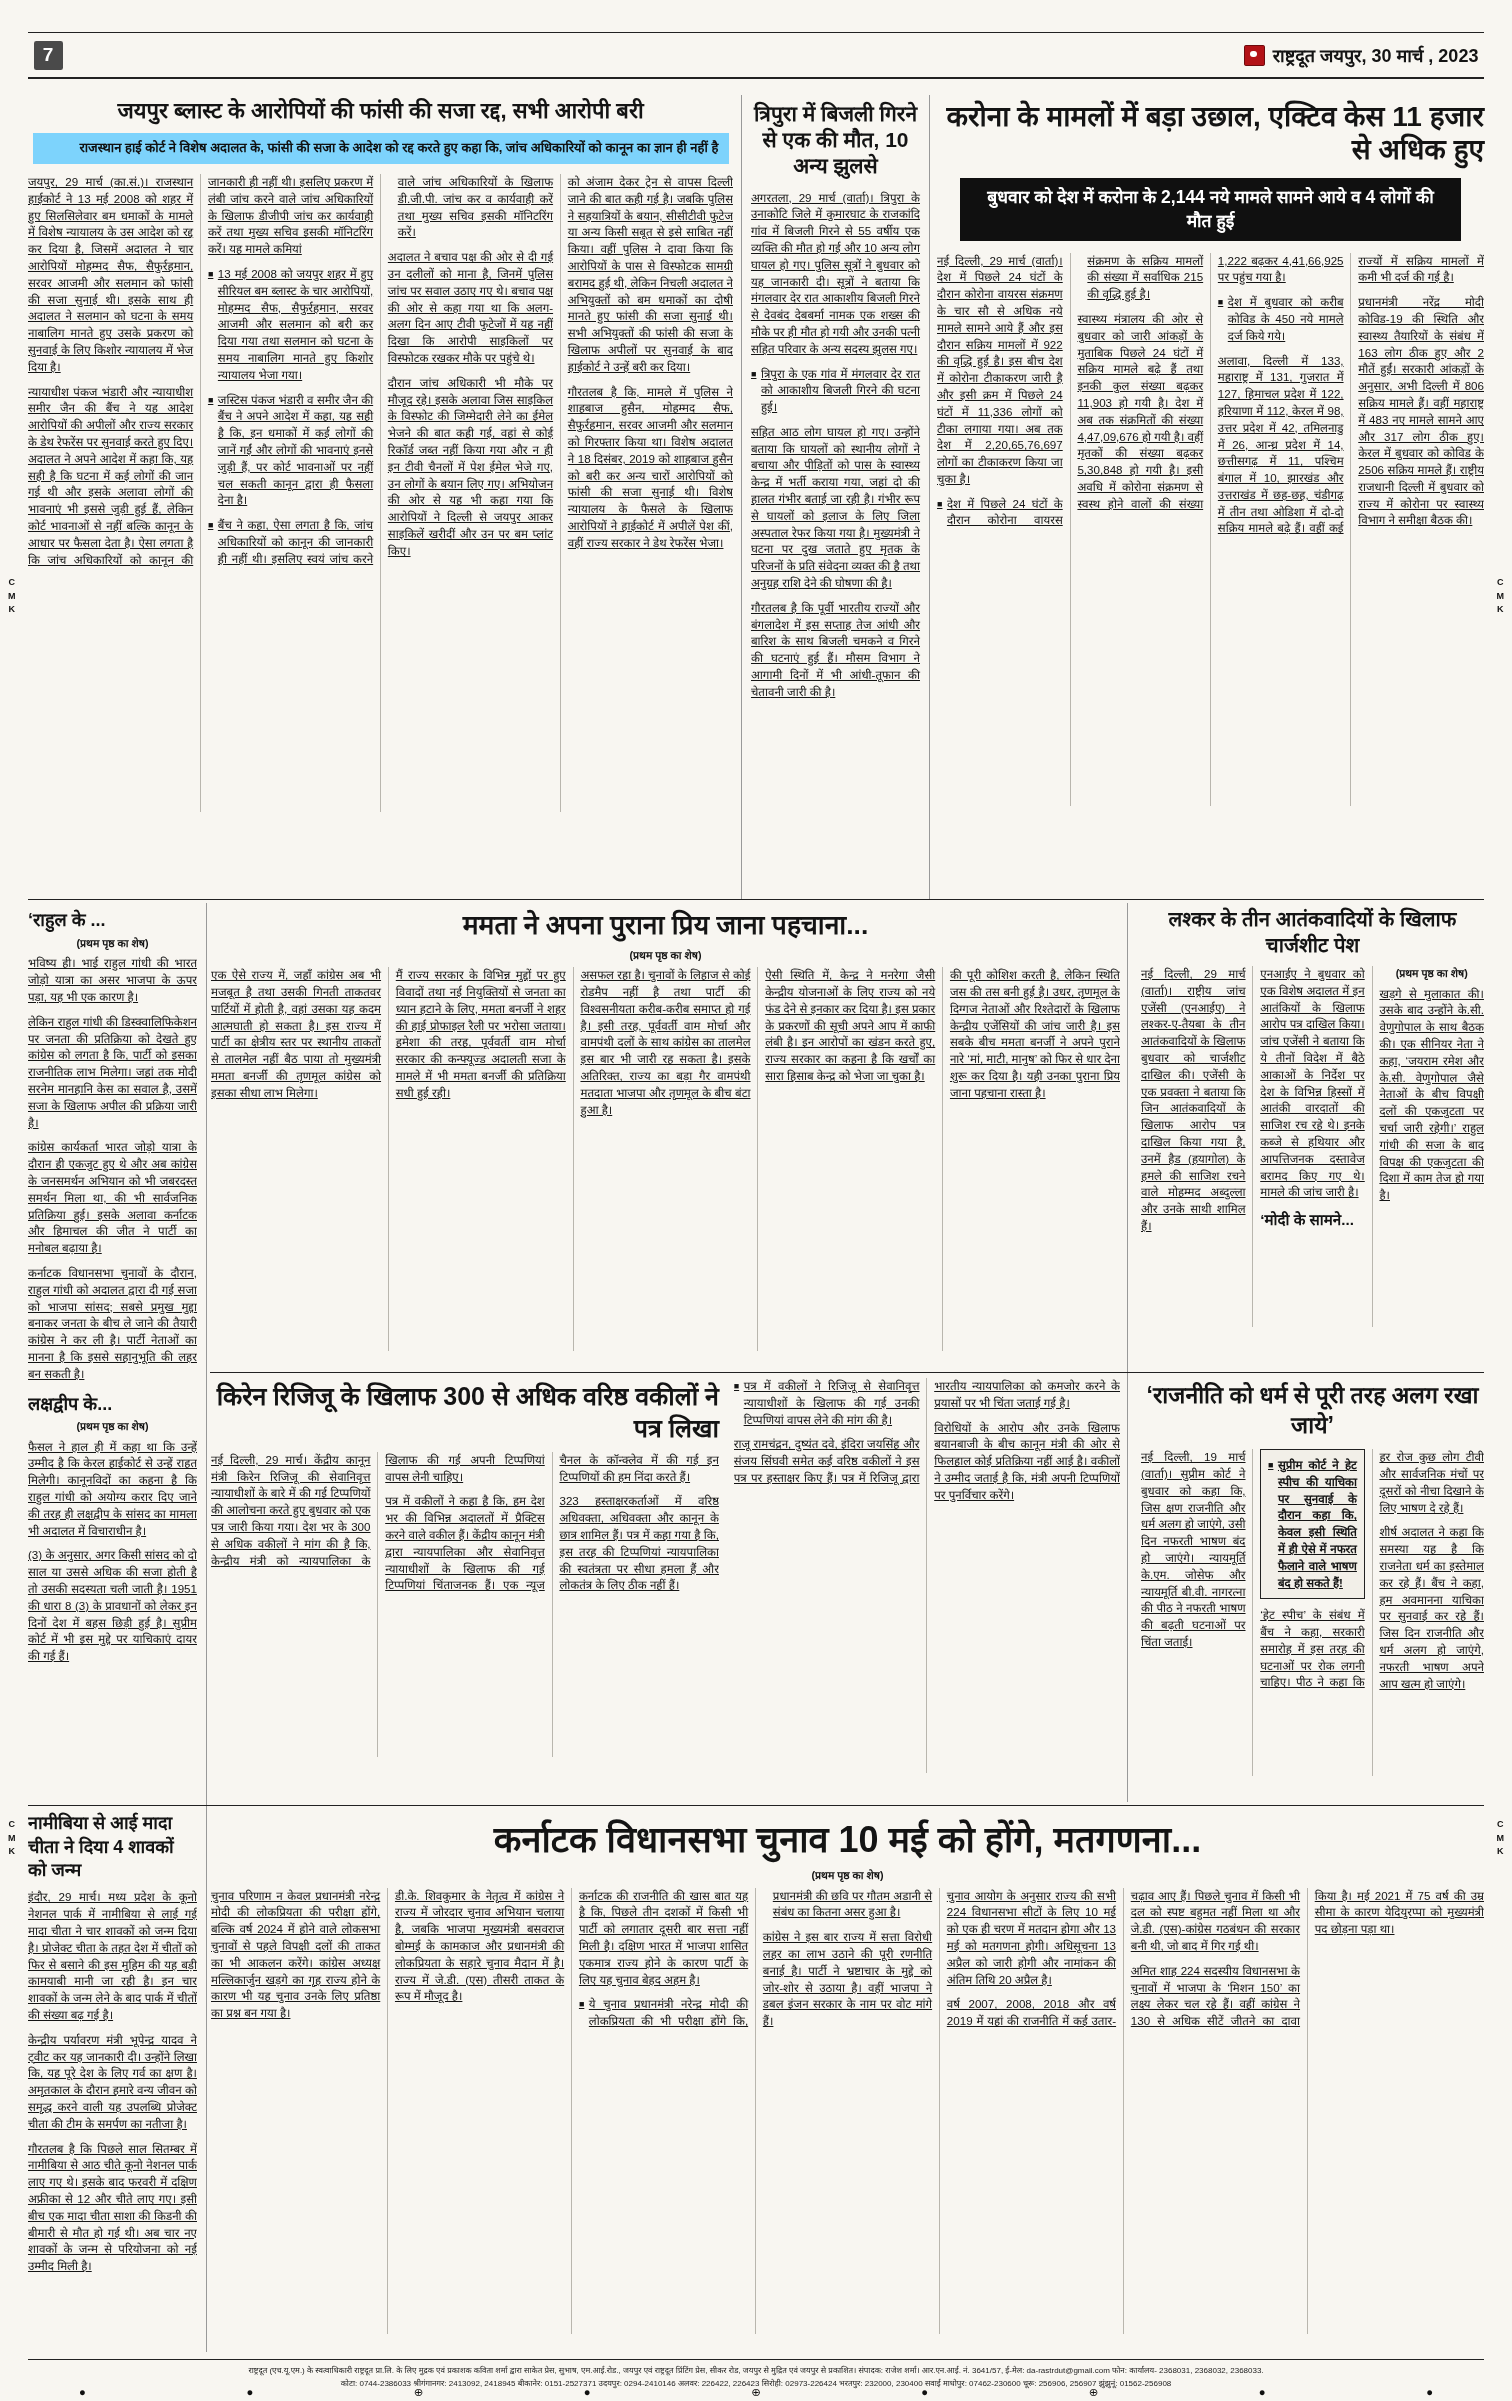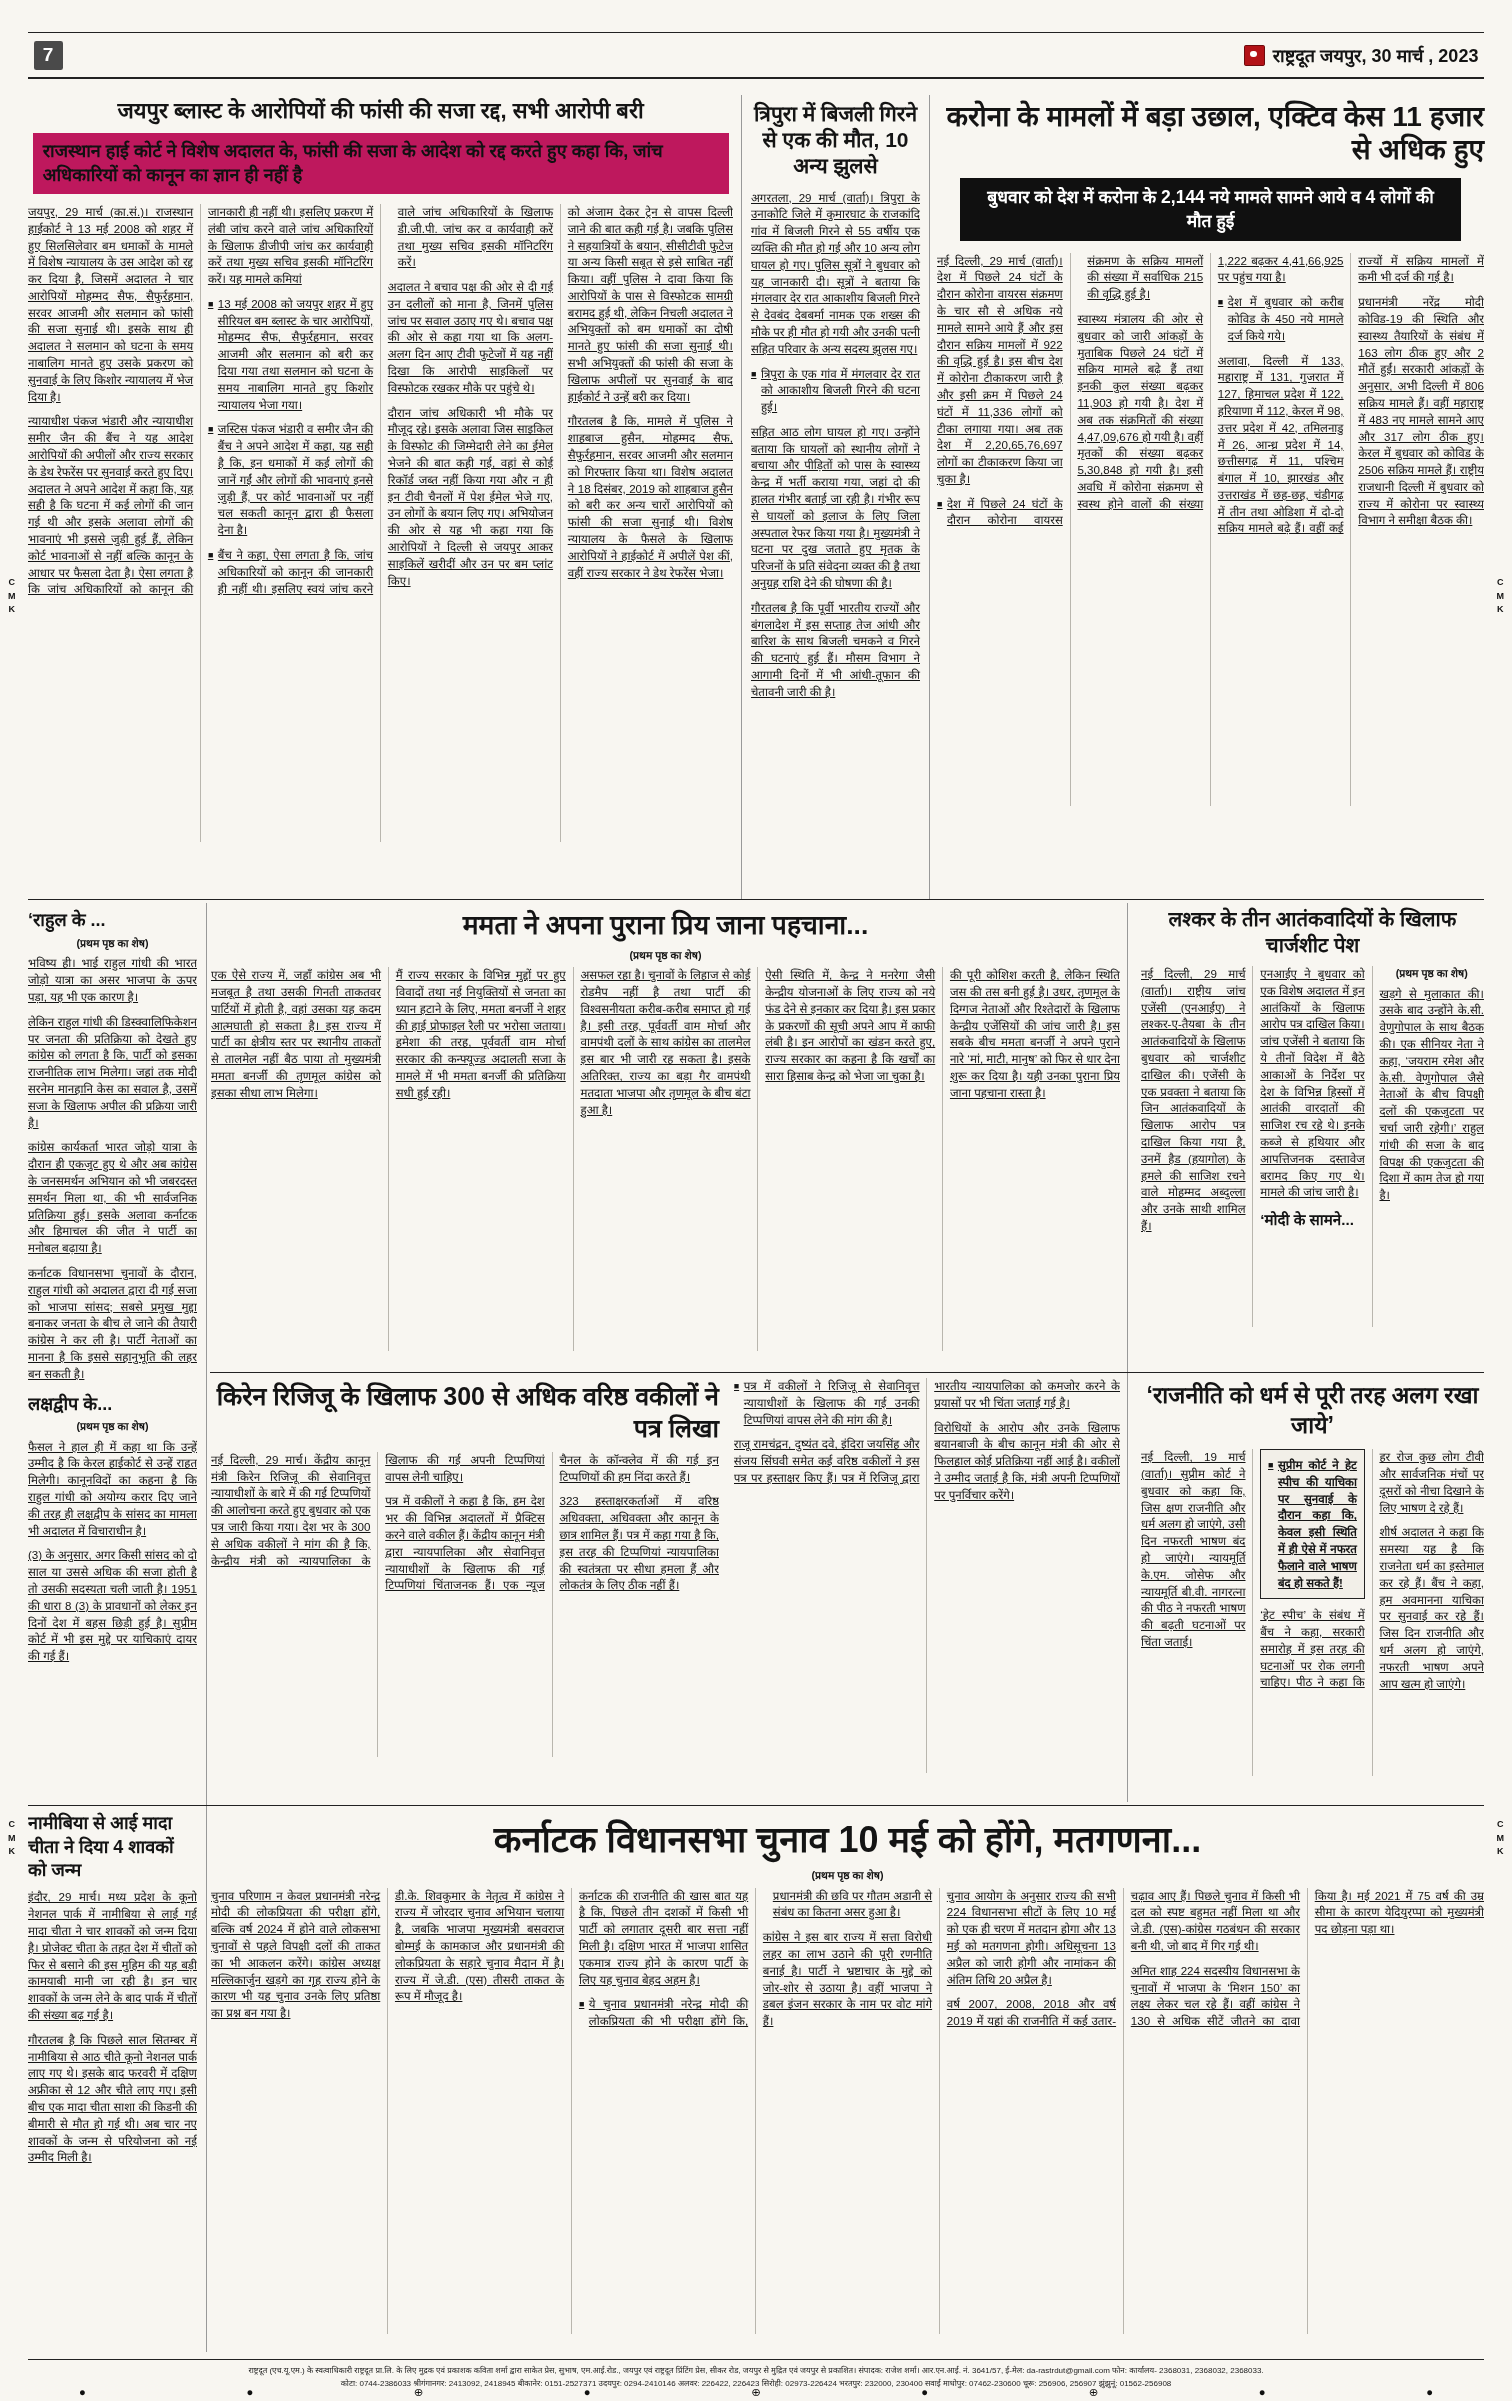--- a/index.html
+++ b/index.html
@@ -27,21 +27,21 @@
   
   .body-txt p{margin:0 0 8px 0;font-size:11.6px;line-height:1.45;text-align:justify;text-decoration:underline;}
   .cont{font-size:10.7px;font-weight:bold;text-align:center;margin:2.3px 0 5.6px 0;}
   .bullet{display:flex;gap:4.5px;}
   .bullet .sq{font-size:9px;line-height:1.8;flex:0 0 auto;}
   .bullet.boxed{border:1.7px solid #222;padding:6.8px;font-weight:bold;background:#f2efe8;}
   .cols{column-gap:14.7px;column-rule:0.6px solid #b9b6ae;overflow:hidden;}
   
   .blast{position:absolute;left:28px;top:95px;width:705px;height:804px;box-sizing:border-box;}
   .blast-headline{font-size:22px;font-weight:bold;line-height:1.18;text-align:center;margin:3.4px 0 9px 0;}
-  .blast-sub{background:#be185d;color:#111;font-size:18px;font-weight:bold;text-align:left;padding:6.8px 10.2px;margin:0 4.5px 10.2px 4.5px;line-height:1.3;}
+  .blast-sub{background:#7dd3fc;color:#111;font-size:13px;font-weight:bold;text-align:right;padding:6.8px 10.2px;margin:0 4.5px 10.2px 4.5px;line-height:1.3;}
   .blast-body{columns:4;height:638px;}
   .tripura{position:absolute;left:741px;top:95px;width:189px;height:804px;border-left:0.6px solid #999;border-right:0.6px solid #999;padding:0 9px;box-sizing:border-box;}
   .tripura-headline{font-size:21px;font-weight:bold;line-height:1.25;text-align:center;margin:5.6px 0 10.2px 0;}
   .corona{position:absolute;left:937px;top:95px;width:547px;height:804px;box-sizing:border-box;}
   .corona-headline{font-size:28px;font-weight:bold;line-height:1.2;text-align:right;margin:4.5px 0 11.3px 0;}
   .corona-sub{background:#101010;color:#ffffff;font-size:17.5px;font-weight:bold;text-align:center;padding:8px 13.6px;margin:0 22.6px 11.3px 22.6px;line-height:1.35;}
   .corona-body{columns:4;height:553px;}
   
   .hr-top{position:absolute;left:28px;top:899px;width:1456px;border-top:1.7px solid #222;}
   .hr-mid{position:absolute;left:210px;top:1372px;width:1274px;border-top:1.1px solid #222;}
@@ -227,20 +227,21 @@
       <p>‘हेट स्पीच’ के संबंध में बैंच ने कहा, सरकारी समारोह में इस तरह की घटनाओं पर रोक लगनी चाहिए। पीठ ने कहा कि हर रोज कुछ लोग टीवी और सार्वजनिक मंचों पर दूसरों को नीचा दिखाने के लिए भाषण दे रहे हैं।</p>
       <p>शीर्ष अदालत ने कहा कि समस्या यह है कि राजनेता धर्म का इस्तेमाल कर रहे हैं। बैंच ने कहा, हम अवमानना याचिका पर सुनवाई कर रहे हैं। जिस दिन राजनीति और धर्म अलग हो जाएंगे, नफरती भाषण अपने आप खत्म हो जाएंगे।</p>
     </div>
   </div>
 
   <div class="hr-bot"></div>
 
   <div class="cheetah body-txt">
     <div class="cheetah-headline">नामीबिया से आई मादा चीता ने दिया 4 शावकों को जन्म</div>
     <p>इंदौर, 29 मार्च। मध्य प्रदेश के कूनो नेशनल पार्क में नामीबिया से लाई गई मादा चीता ने चार शावकों को जन्म दिया है। प्रोजेक्ट चीता के तहत देश में चीतों को फिर से बसाने की इस मुहिम की यह बड़ी कामयाबी मानी जा रही है। इन चार शावकों के जन्म लेने के बाद पार्क में चीतों की संख्या बढ़ गई है।</p>
+    <p>केन्द्रीय पर्यावरण मंत्री भूपेन्द्र यादव ने ट्वीट कर यह जानकारी दी। उन्होंने लिखा कि, यह पूरे देश के लिए गर्व का क्षण है। अमृतकाल के दौरान हमारे वन्य जीवन को समृद्ध करने वाली यह उपलब्धि प्रोजेक्ट चीता की टीम के समर्पण का नतीजा है।</p>
     <p>गौरतलब है कि पिछले साल सितम्बर में नामीबिया से आठ चीते कूनो नेशनल पार्क लाए गए थे। इसके बाद फरवरी में दक्षिण अफ्रीका से 12 और चीते लाए गए। इसी बीच एक मादा चीता साशा की किडनी की बीमारी से मौत हो गई थी। अब चार नए शावकों के जन्म से परियोजना को नई उम्मीद मिली है।</p>
   </div>
 
   <div class="karnataka">
     <div class="karnataka-headline">कर्नाटक विधानसभा चुनाव 10 मई को होंगे, मतगणना...</div>
     <div class="cont">(प्रथम पृष्ठ का शेष)</div>
     <div class="karnataka-body cols body-txt">
       <p>चुनाव परिणाम न केवल प्रधानमंत्री नरेन्द्र मोदी की लोकप्रियता की परीक्षा होंगे, बल्कि वर्ष 2024 में होने वाले लोकसभा चुनावों से पहले विपक्षी दलों की ताकत का भी आकलन करेंगे। कांग्रेस अध्यक्ष मल्लिकार्जुन खड़गे का गृह राज्य होने के कारण भी यह चुनाव उनके लिए प्रतिष्ठा का प्रश्न बन गया है।</p>
       <p>डी.के. शिवकुमार के नेतृत्व में कांग्रेस ने राज्य में जोरदार चुनाव अभियान चलाया है, जबकि भाजपा मुख्यमंत्री बसवराज बोम्मई के कामकाज और प्रधानमंत्री की लोकप्रियता के सहारे चुनाव मैदान में है। राज्य में जे.डी. (एस) तीसरी ताकत के रूप में मौजूद है।</p>
       <p>कर्नाटक की राजनीति की खास बात यह है कि, पिछले तीन दशकों में किसी भी पार्टी को लगातार दूसरी बार सत्ता नहीं मिली है। दक्षिण भारत में भाजपा शासित एकमात्र राज्य होने के कारण पार्टी के लिए यह चुनाव बेहद अहम है।</p>

